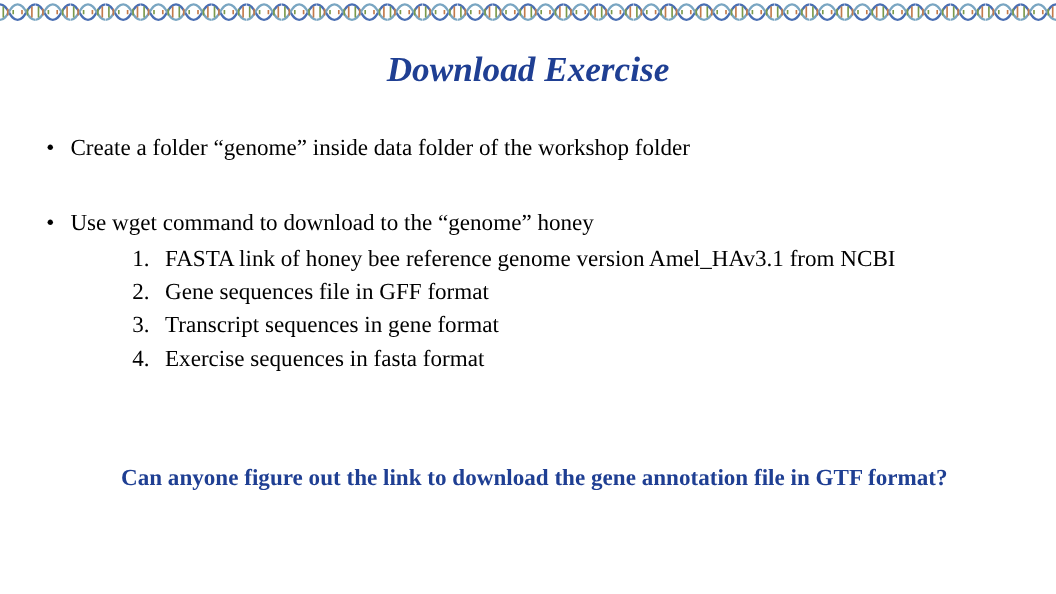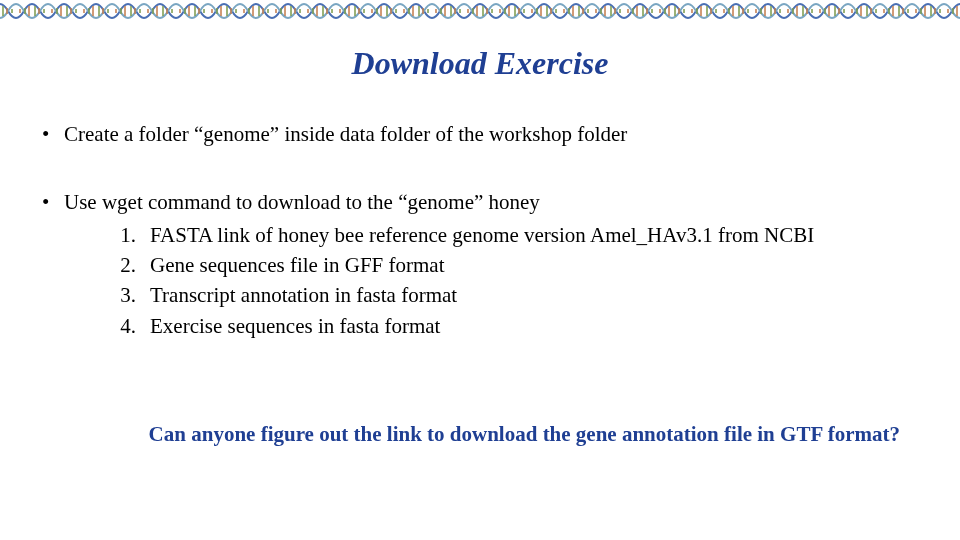--- a/index.html
+++ b/index.html
@@ -11,21 +11,21 @@
   .dna-unit svg { position: absolute; inset: 0; }
   .title { position: absolute; top: 45px; left: 0; width: 960px; text-align: center; font-size: 32px; font-weight: bold; color: #1f3f93; font-style: italic; }
   .content { position: absolute; top: 120px; left: 42px; right: 40px; font-size: 21px; line-height: 1.35; }
   .bullet { display: flex; margin-bottom: 40px; }
   .bullet .dot { width: 22px; flex: 0 0 22px; }
   .bullet .txt { flex: 1; }
   .sub-ol { margin-left: 46px; margin-top: 4px; }
   .sub-li { display: flex; margin-bottom: 2px; }
   .sub-li .num { width: 40px; flex: 0 0 40px; text-align: right; padding-right: 14px; }
   .sub-li .txt { flex: 1; }
-  .question { position: absolute; left: 110px; right: 60px; top: 420px; text-align: right; font-weight: bold; font-size: 21px; color: #1f3f93; line-height: 1.35; }
+  .question { position: absolute; left: 110px; right: 60px; top: 420px; text-align: left; font-weight: bold; font-size: 21px; color: #1f3f93; line-height: 1.35; }
 </style>
 </head>
 <body>
 
 <div class="slide">
 
   <div class="dna-border">
     <div class="dna-strip" id="dna-strip">
         <div class="dna-unit">
           <svg viewBox="0 0 32 22" xmlns="http://www.w3.org/2000/svg">
@@ -407,21 +407,21 @@
           <div class="sub-li">
             <div class="num">1.</div>
             <div class="txt">FASTA link of honey bee reference genome version Amel_HAv3.1 from NCBI</div>
           </div>
           <div class="sub-li">
             <div class="num">2.</div>
             <div class="txt">Gene sequences file in GFF format</div>
           </div>
           <div class="sub-li">
             <div class="num">3.</div>
-            <div class="txt">Transcript annotation in fasta format</div>
+            <div class="txt">Transcript sequences in gene format</div>
           </div>
           <div class="sub-li">
             <div class="num">4.</div>
             <div class="txt">Exercise sequences in fasta format</div>
           </div>
         </div>
       </div>
     </div>
 
   </div>

